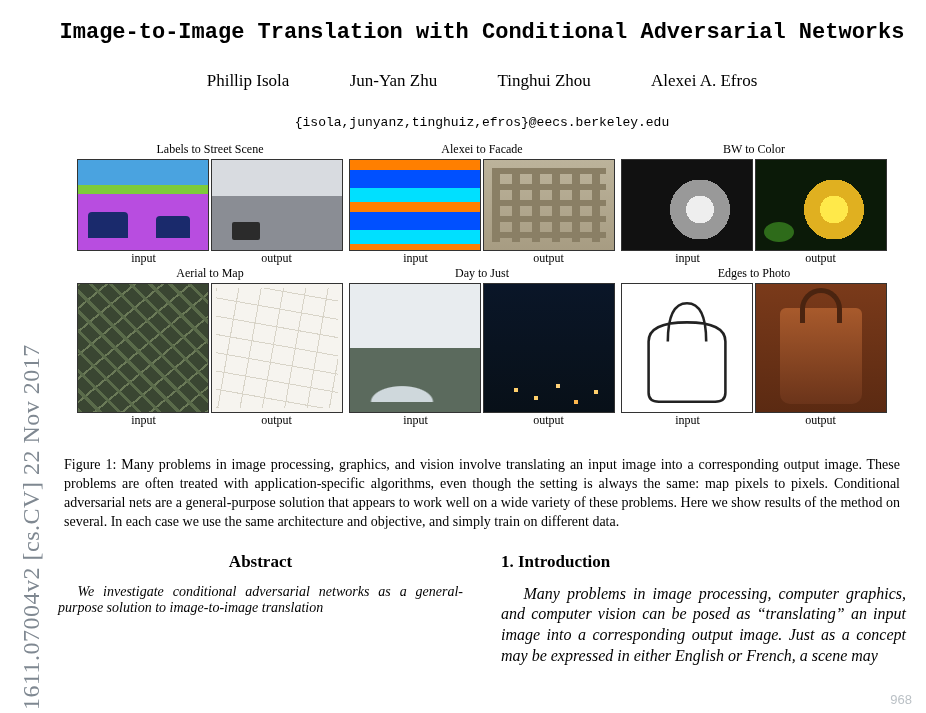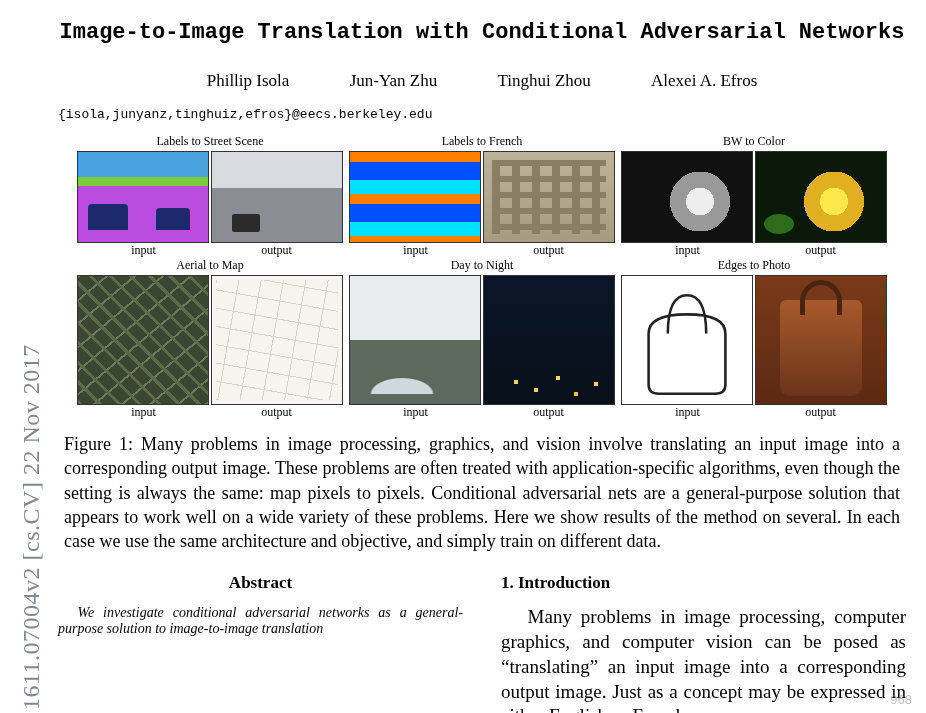--- a/index.html
+++ b/index.html
@@ -32,30 +32,30 @@
   .title {
     text-align: center;
     font-weight: bold;
     font-size: 22px;
     margin: 8px 0 26px 0;
     font-family: Liberation Mono, monospace;
   }
   .authors {
     text-align: center;
     font-size: 17px;
-    margin-bottom: 16px;
+    margin-bottom: 24px;
   }
   .authors span { margin: 0 28px; }
   .affil {
     text-align: center;
     font-size: 17px;
     margin-bottom: 2px;
   }
   .email {
-    text-align: left;
+    text-align: center;
     font-family: "Courier New", monospace;
     font-size: 13px;
     margin-bottom: 12px;
   }
   .figure {
     margin: 0 auto;
     width: 840px;
   }
   .fig-row {
     display: flex;
@@ -114,47 +114,48 @@
   .day-scene { background: linear-gradient(180deg,#e8ecef 0 50%,#5b6a5d 50% 100%); }
   .day-scene::after{content:"";position:absolute;left:0;right:0;bottom:10px;height:40px;background:radial-gradient(ellipse at 40% 100%, #cfd8dc 0 30px, transparent 32px);}
   .night-scene { background: linear-gradient(180deg,#0a1628 0%, #081018 100%); }
   .night-scene::after{content:"";position:absolute;left:30px;bottom:20px;width:4px;height:4px;background:#ffcf6b;box-shadow:20px 8px #ffcf6b, 42px -4px #ffd27a, 60px 12px #ffb84d, 80px 2px #ffcf6b;}
   .edges-bag { background:#fff; }
   .edges-bag svg { width:100%; height:100%; }
   .photo-bag { background: linear-gradient(180deg,#7a3a1a 0%, #5b2a12 100%); }
   .photo-bag::before{content:"";position:absolute;left:24px;right:24px;top:24px;bottom:8px;background:linear-gradient(180deg,#a85a2c,#6b341a);border-radius:6px 6px 10px 10px;}
   .photo-bag::after{content:"";position:absolute;left:44px;right:44px;top:4px;height:30px;border:5px solid #4a2410;border-bottom:none;border-radius:40px 40px 0 0;}
   .caption {
-    font-size: 18px;
+    font-size: 14px;
     line-height: 1.35;
-    margin: 12px 2px 14px 2px;
+    margin: 28px 2px 14px 2px;
     text-align: justify;
   }
   .columns {
     display: flex;
     gap: 38px;
   }
   .col { flex: 1; }
   .sec-heading {
     font-weight: bold;
     font-size: 17px;
     margin: 6px 0 12px 0;
   }
   .sec-heading.center { text-align: center; }
   .abstract-body {
     font-style: italic;
     font-size: 14px;
     text-align: justify;
     text-indent: 1.4em;
   }
   .intro-body {
-    font-size: 19px;
+    font-size: 16px;
     text-align: justify;
     text-indent: 1.4em;
     line-height: 1.3;
+    font-style: italic;
   }
   .watermark {
     position: absolute;
     right: 14px;
     bottom: 6px;
     font-size: 13px;
     color: rgba(130,140,150,0.55);
     font-family: Arial, sans-serif;
   }
 </style>
@@ -185,21 +186,21 @@
           <div class="thumb seg-street"></div>
           <div class="thumb street-photo"></div>
         </div>
         <div class="sublabels">
           <div>input</div>
           <div>output</div>
         </div>
       </div>
 
       <div class="fig-block">
-        <div class="fig-title">Labels to French</div>
+        <div class="fig-title">Alexei to Facade</div>
         <div class="pair">
           <div class="thumb facade-seg"></div>
           <div class="thumb facade-photo"></div>
         </div>
         <div class="sublabels">
           <div>input</div>
           <div>output</div>
         </div>
       </div>
 
@@ -223,21 +224,21 @@
           <div class="thumb tall aerial"></div>
           <div class="thumb tall map"></div>
         </div>
         <div class="sublabels">
           <div>input</div>
           <div>output</div>
         </div>
       </div>
 
       <div class="fig-block">
-        <div class="fig-title">Day to Night</div>
+        <div class="fig-title">Day to Just</div>
         <div class="pair">
           <div class="thumb tall day-scene"></div>
           <div class="thumb tall night-scene"></div>
         </div>
         <div class="sublabels">
           <div>input</div>
           <div>output</div>
         </div>
       </div>
 

